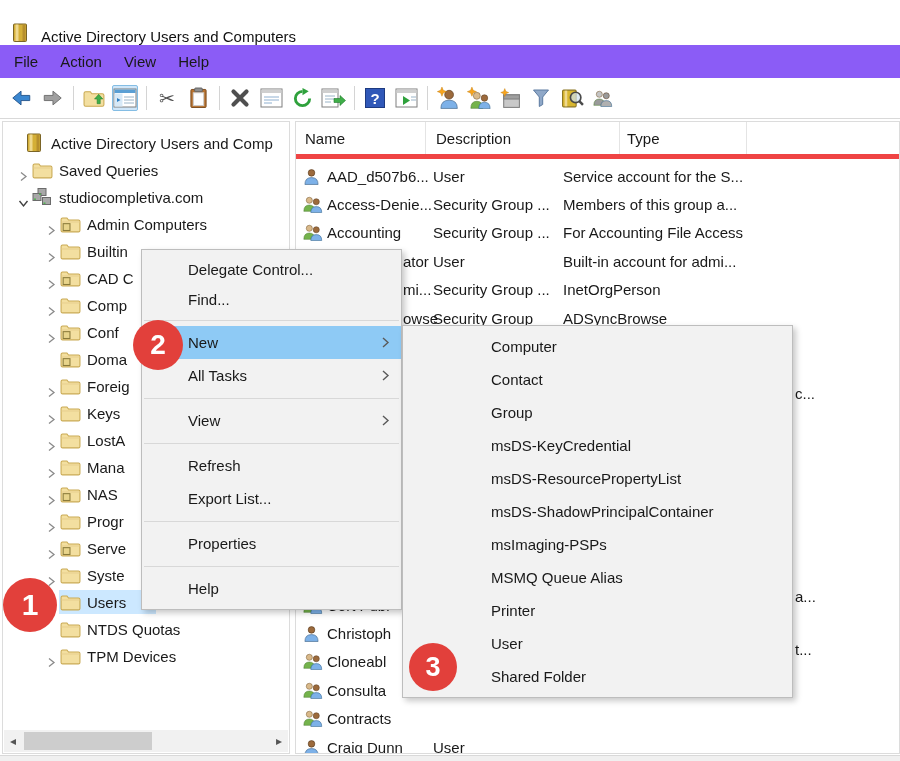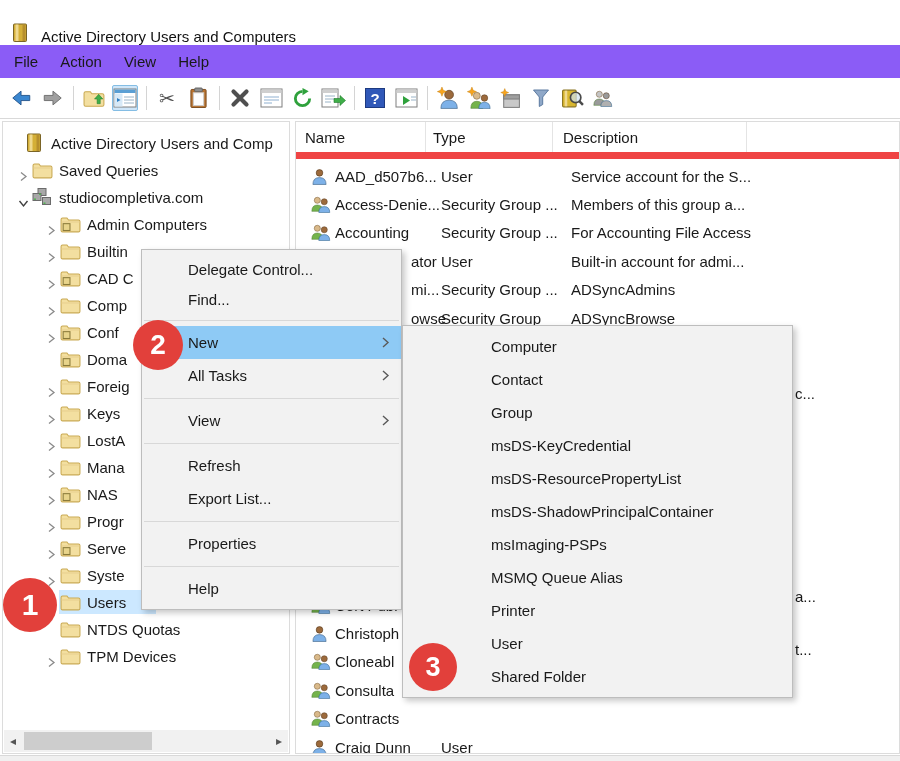--- a/index.html
+++ b/index.html
@@ -43,26 +43,26 @@
   .tree-row.lvl0 { padding-left:4px; }
   .tree-row.lvl1 { padding-left:12px; }
   .tree-row.lvl2 { padding-left:40px; }
   .chev { width:16px; display:inline-flex; justify-content:center; flex:none; }
   .tree-inner { display:inline-flex; align-items:center; height:24px; padding:0 4px 0 1px; }
   .tree-inner.selected { background:#cce8ff; padding-right:30px; }
   .ticon { width:21px; display:inline-flex; margin-right:6px; flex:none; }
 
   
   .lheader { position:absolute; left:0; top:0; right:0; height:37px; background:#fff;
-             border-bottom:7px solid #ef4444; display:flex; align-items:center; }
+             border-bottom:5px solid #ef4444; display:flex; align-items:center; }
   .lheader .hcell { height:100%; display:flex; align-items:center; border-right:1px solid #e4e4e4; }
   .hcell.c-name { width:130px; padding-left:9px; }
   .hcell.c-type { width:127px; padding-left:7px; }
   .hcell.c-desc { width:194px; padding-left:10px; }
-  .lrows { position:absolute; left:8px; right:0; }
+  .lrows { position:absolute; left:0; right:0; }
   .rows-top { top:40px; } .rows-bottom { top:469px; }
   .lrow { display:flex; align-items:center; height:28.4px; white-space:nowrap; }
   .cell { overflow:visible; }
   .cell.name { width:130px; padding-left:7px; display:flex; align-items:center; }
   .cell.type { width:127px; padding-left:7px; }
   .cell.desc { width:194px; padding-left:10px; }
   .licon { width:21px; display:inline-flex; margin-right:3px; flex:none; }
   .lrow.covered .cell.name { padding-left:107px; }
   .frag { position:absolute; left:499px; white-space:nowrap; }
   .frag-0 { top:263px; } .frag-1 { top:466px; } .frag-2 { top:519px; }
@@ -584,22 +584,22 @@
     <div class="hscroll">
       <span class="sbtn">◂</span>
       <span class="sthumb"></span>
       <span class="sbtn">▸</span>
     </div>
   </div>
 
   <div class="right-pane">
     <div class="lheader">
       <span class="hcell c-name">Name</span>
+      <span class="hcell c-desc">Description</span>
       <span class="hcell c-type">Type</span>
-      <span class="hcell c-desc">Description</span>
     </div>
     <div class="lrows rows-top">
         <div class="lrow">
           <span class="cell name">
             <span class="licon">
               <svg width="17" height="17" viewBox="0 0 16 16">
                 <circle cx="8" cy="4.6" r="3.1" fill="#9c6a3c" stroke="#5a3c1e" stroke-width=".6"></circle>
                 <path d="M1.8 15.5q0-6.5 6.2-6.5t6.2 6.5z" fill="#7db1e8" stroke="#41658a" stroke-width=".6"></path>
               </svg>
             </span>
@@ -643,21 +643,21 @@
             <span class="ltext">ator</span>
           </span>
           <span class="cell type">User</span>
           <span class="cell desc">Built-in account for admi...</span>
         </div>
         <div class="lrow covered">
           <span class="cell name">
             <span class="ltext">mi...</span>
           </span>
           <span class="cell type">Security Group ...</span>
-          <span class="cell desc">ADSyncAdmins</span>
+          <span class="cell desc">InetOrgPerson</span>
         </div>
         <div class="lrow covered">
           <span class="cell name">
             <span class="ltext">owse</span>
           </span>
           <span class="cell type">Security Group</span>
           <span class="cell desc">ADSyncBrowse</span>
         </div>
       </div>
     <div class="lrows rows-bottom">

